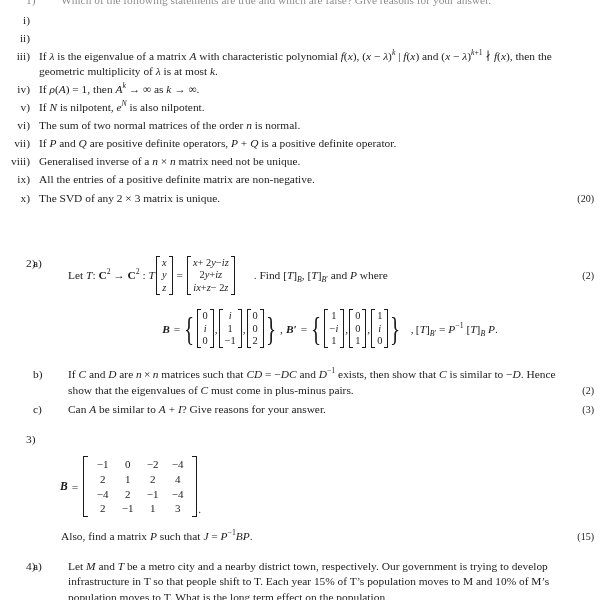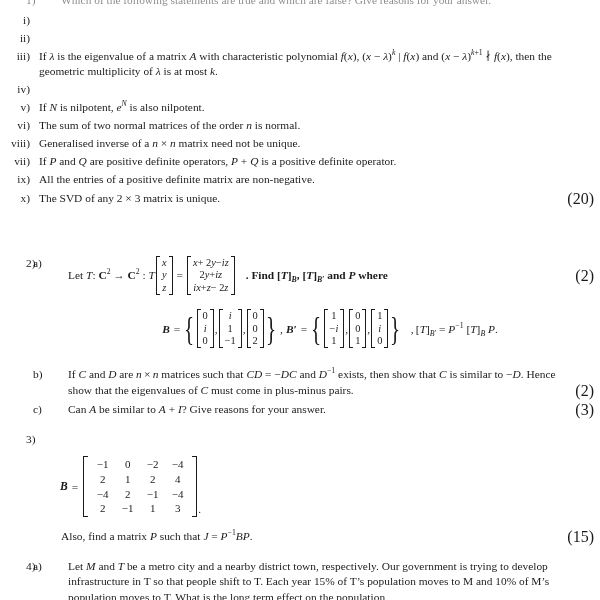--- a/index.html
+++ b/index.html
@@ -60,21 +60,21 @@
     flex: 1 1 auto;
     font-size: 11.4px;
     line-height: 15.4px;
     text-align: left;
     padding-left: 9px;
     box-sizing: border-box;
   }
   .marks {
     flex: 0 0 34px;
     text-align: right;
-    font-size: 16px;
+    font-size: 10px;
     line-height: 15.4px;
     white-space: nowrap;
   }
   .marks.empty { visibility: hidden; }
 
   
   i, .it { font-style: italic; }
   .bi { font-style: italic; font-weight: bold; }
   sup { font-size: 0.68em; vertical-align: super; line-height: 0; }
   sub { font-size: 0.68em; vertical-align: sub; line-height: 0; }
@@ -177,51 +177,54 @@
     <div class="qrow">
       <div class="rom">iii)</div>
       <div class="body">
         If <i>λ</i> is the eigenvalue of a matrix <i>A</i> with characteristic polynomial <i>f</i>(<i>x</i>), <span class="nb">(<i>x</i> − <i>λ</i>)<sup><i>k</i></sup> | <i>f</i>(<i>x</i>)</span> and <span class="nb">(<i>x</i> − <i>λ</i>)<sup><i>k</i>+1</sup> ∤ <i>f</i>(<i>x</i>),</span> then the geometric multiplicity of <i>λ</i> is at most <i>k</i>.
       </div>
       <div class="marks empty">(0)</div>
     </div>
 
     <div class="qrow">
       <div class="rom">iv)</div>
+      <div class="body">
+        If <i>ρ</i>(<i>A</i>) = 1, then <i>A</i><sup><i>k</i></sup> → ∞ as <i>k</i> → ∞.
+      </div>
       <div class="marks empty">(0)</div>
     </div>
 
     <div class="qrow">
       <div class="rom">v)</div>
       <div class="body">
         If <i>N</i> is nilpotent, <i>e</i><sup><i>N</i></sup> is also nilpotent.
       </div>
       <div class="marks empty">(0)</div>
     </div>
 
     <div class="qrow">
       <div class="rom">vi)</div>
       <div class="body">
         The sum of two normal matrices of the order <i>n</i> is normal.
       </div>
       <div class="marks empty">(0)</div>
     </div>
 
     <div class="qrow">
+      <div class="rom">vii)</div>
+      <div class="body">
+        If <i>P</i> and <i>Q</i> are positive definite operators, <i>P</i> + <i>Q</i> is a positive definite operator.
+      </div>
+      <div class="marks empty">(0)</div>
+    </div>
+
+    <div class="qrow">
       <div class="rom">viii)</div>
       <div class="body">
         Generalised inverse of a <i>n</i> × <i>n</i> matrix need not be unique.
-      </div>
-      <div class="marks empty">(0)</div>
-    </div>
-
-    <div class="qrow">
-      <div class="rom">vii)</div>
-      <div class="body">
-        If <i>P</i> and <i>Q</i> are positive definite operators, <i>P</i> + <i>Q</i> is a positive definite operator.
       </div>
       <div class="marks empty">(0)</div>
     </div>
 
     <div class="qrow">
       <div class="rom">ix)</div>
       <div class="body">
         All the entries of a positive definite matrix are non-negative.
       </div>
       <div class="marks empty">(0)</div>
@@ -265,21 +268,21 @@
         <span class="mat">
           <span class="brk l"></span>
           <span class="cells">
             <span class="rw"><i>x</i> + 2<i>y</i> − <i>iz</i></span>
             <span class="rw">2<i>y</i> + <i>iz</i></span>
             <span class="rw"><i>ix</i> + <i>z</i> − 2<i>z</i></span>
           </span>
           <span class="brk r"></span>
         </span>
 
-        <span class="nb" style="padding-left:10px;font-weight:bold;">. Find [<i>T</i>]<sub><i>B</i></sub>, [<i>T</i>]<sub><i>B</i>′</sub> and <i>P</i>&nbsp;where</span>
+        <span class="nb" style="padding-left:18px;">. Find [<i>T</i>]<sub><i>B</i></sub>, [<i>T</i>]<sub><i>B</i>′</sub> and <i>P</i>&nbsp;where</span>
       </div>
       <div class="marks" style="align-self:center;">(2)</div>
     </div>
 
     <div class="eqrow" style="margin-top:14px; padding-left:30px; padding-right:40px;">
 
       <span class="bi" style="padding-right:4px;">B</span>
       <span style="padding-right:3px;">=</span>
       <span class="brace">{</span>
 

